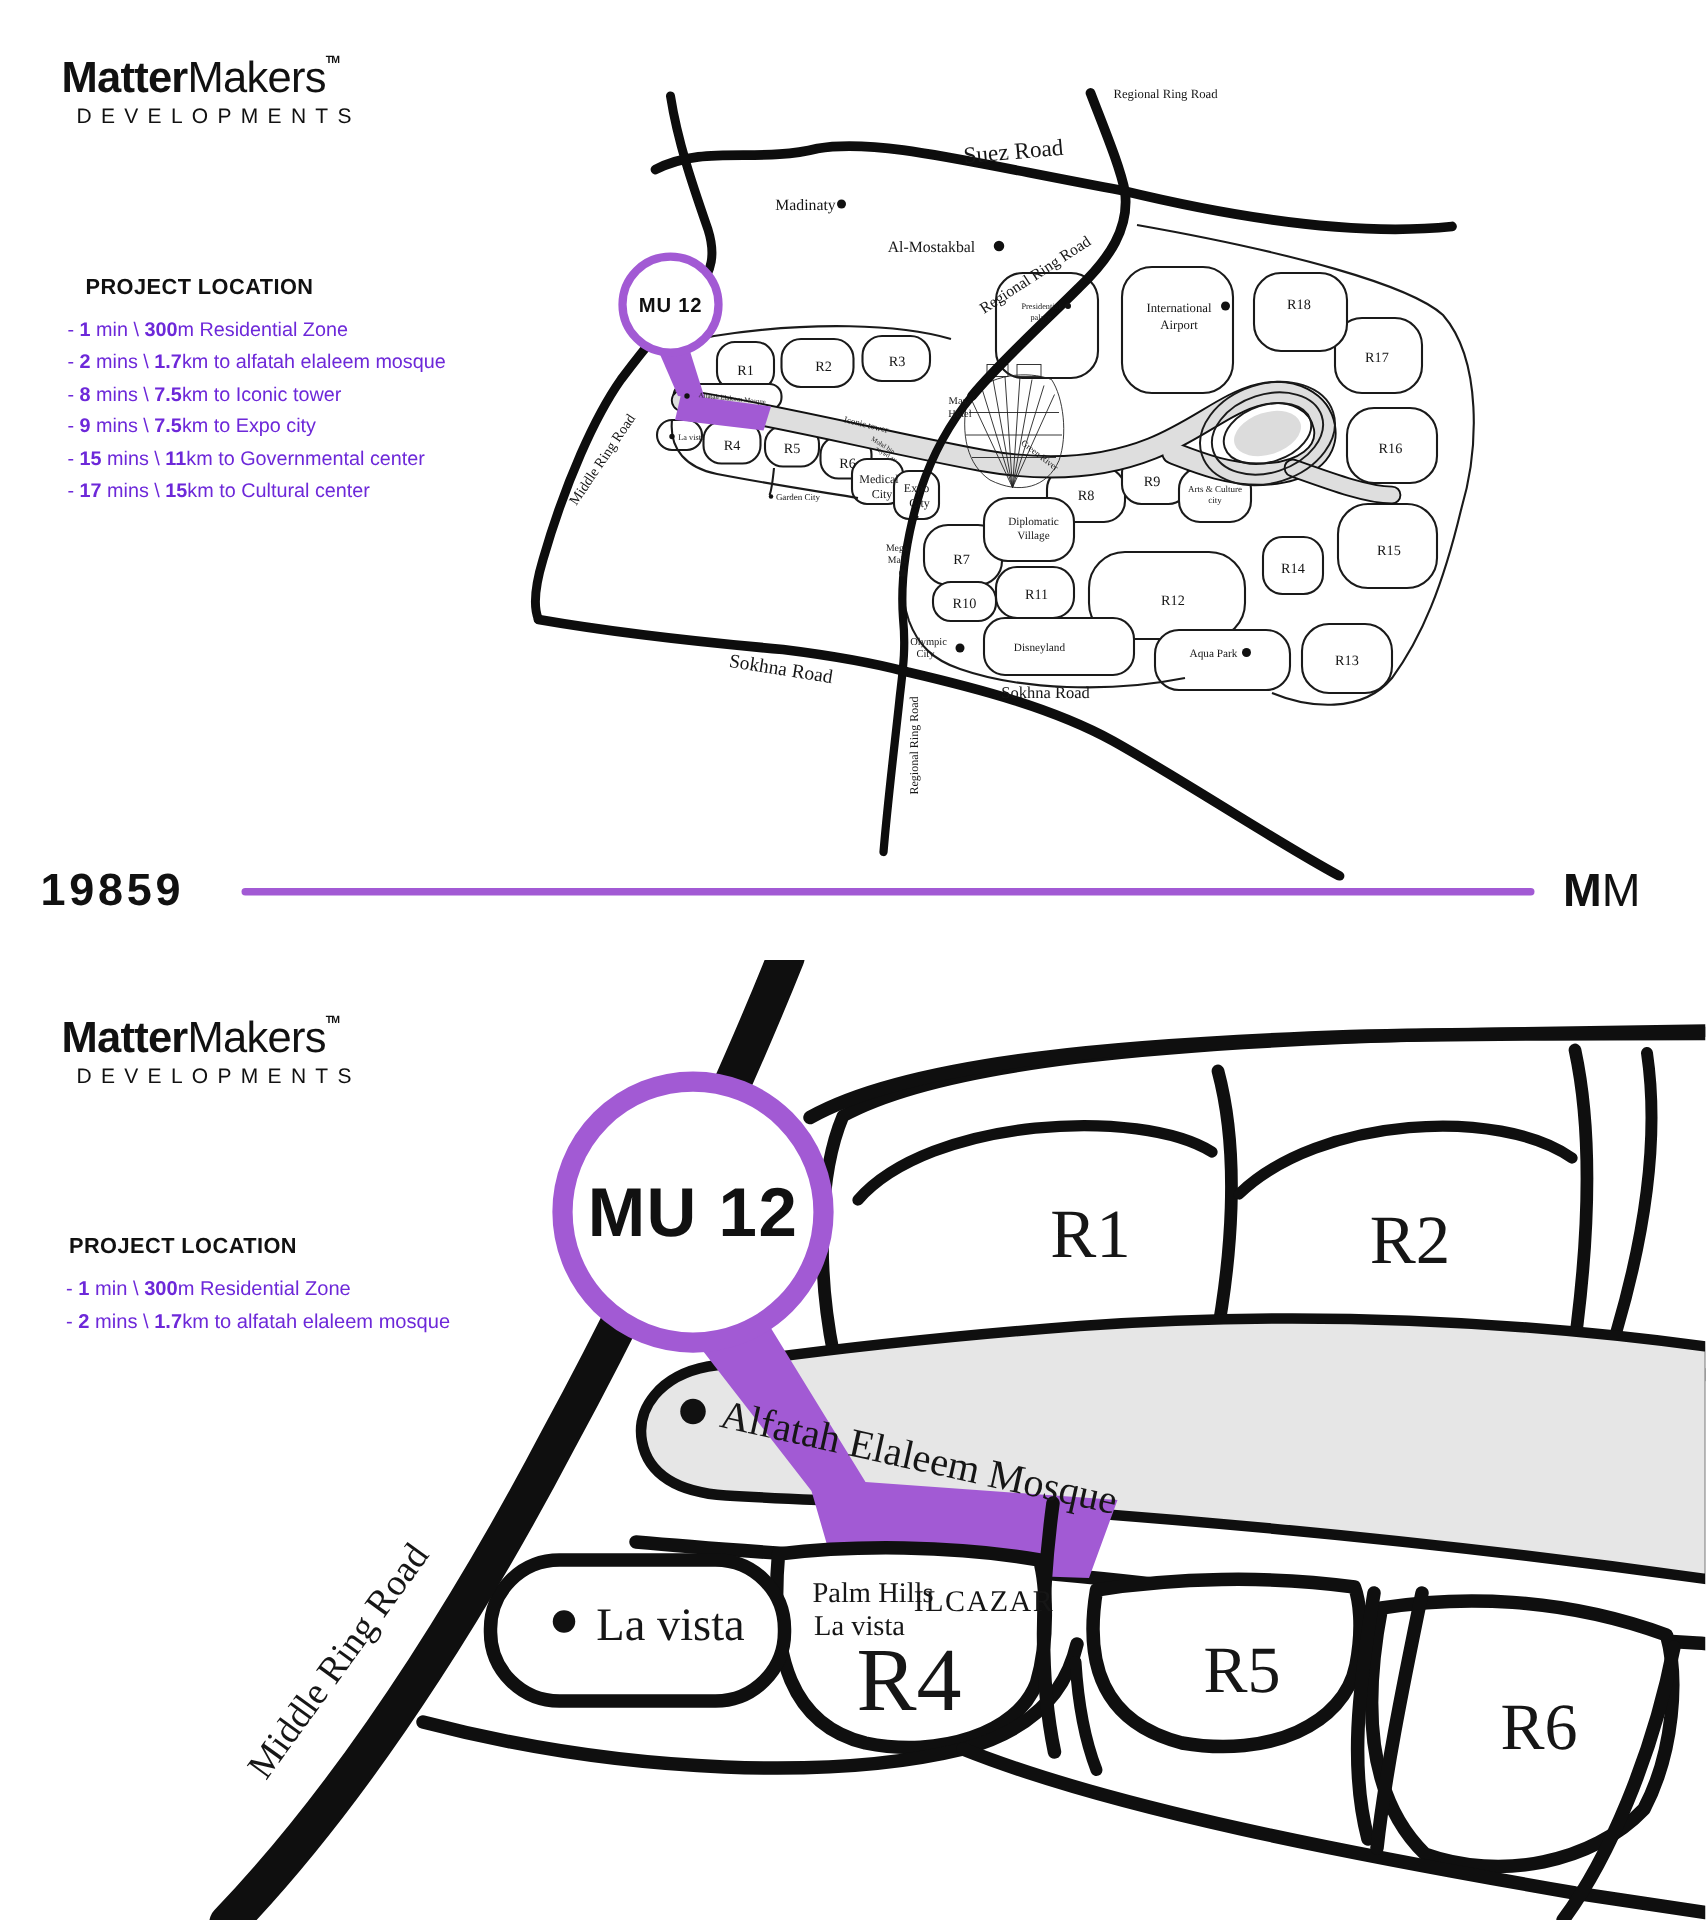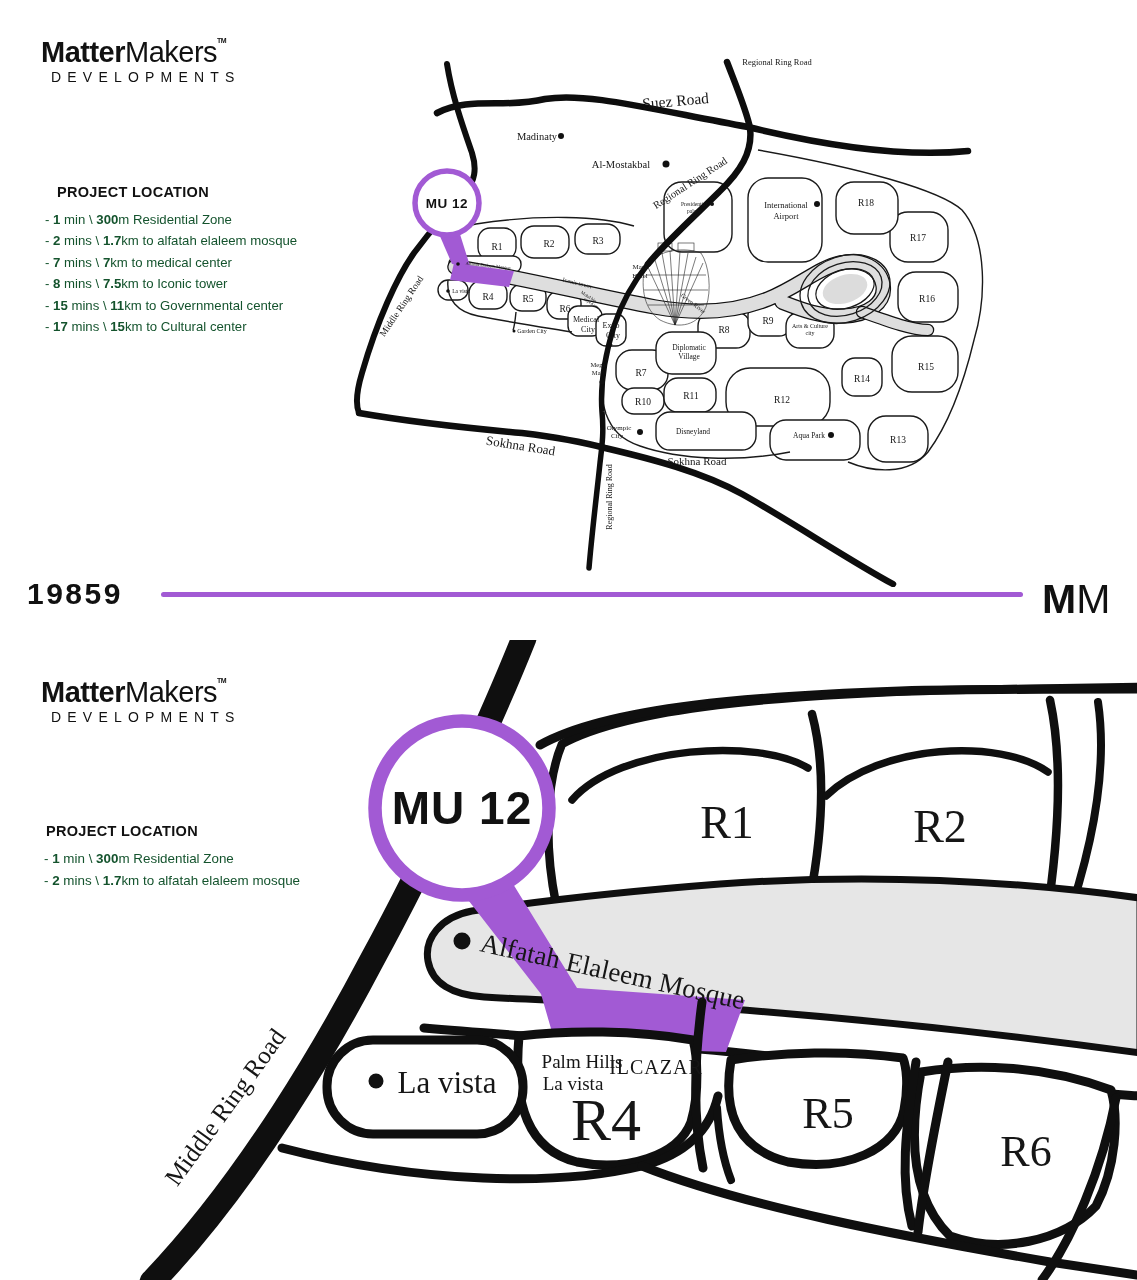--- a/index.html
+++ b/index.html
@@ -8,52 +8,52 @@
   
   .logo{position:absolute;width:250px}
   .logo .line{font-size:29px;letter-spacing:-0.5px;white-space:nowrap}
   .logo .b{font-weight:800}
   .logo .l{font-weight:400}
   .logo .tm{font-size:7px;vertical-align:top;position:relative;top:1px;font-weight:700}
   .logo .sub{font-size:14px;letter-spacing:6.2px;font-weight:500;margin-top:0px;padding-left:10px}
   
   .pl{position:absolute}
   .pl .title{font-weight:700;letter-spacing:.3px;margin-bottom:9px}
-  .pl .row{white-space:pre-wrap;color:#14532d}
+  .pl .row{white-space:pre-wrap;color:#6d28d9}
   .pl b{font-weight:800}
   #pl-top{left:45px;top:184px;width:320px}
   #pl-top .title{font-size:14.5px;margin-left:12px}
   #pl-top .row{font-size:13.2px;line-height:21.4px}
   #pl-bottom{left:44px;top:823px;width:330px}
   #pl-bottom .title{font-size:14.5px;margin-left:2px}
   #pl-bottom .row{font-size:13.4px;line-height:22px}
   
   .code{position:absolute;left:27px;top:577px;font-size:30px;font-weight:700;letter-spacing:2.5px}
   .divline{position:absolute;left:161px;top:592px;width:862px;height:5px;border-radius:3px;background:#a25ad4}
-  .mm{position:absolute;left:1042px;top:576px;font-size:41px;letter-spacing:0}
+  .mm{position:absolute;left:1042px;top:576px;font-size:31px;letter-spacing:0}
   .mm .b{font-weight:800}
   .mm .l{font-weight:400}
   svg{position:absolute}
   .ms{font-family:"Liberation Serif",serif;fill:#161616}
   .sans{font-family:"Liberation Sans",sans-serif}
 </style>
 </head>
 <body>
 
 <div class="logo" style="left:41px;top:36px">
   <div class="line"><span class="b">Matter</span><span class="l">Makers</span><span class="tm">TM</span></div>
   <div class="sub">DEVELOPMENTS</div>
 </div>
 
 <div class="pl" id="pl-top">
   <div class="title">PROJECT LOCATION</div>
   <div class="row"><span>- </span><b>1</b><span> min \ </span><b>300</b><span>m Residential Zone</span></div>
   <div class="row"><span>- </span><b>2</b><span> mins \ </span><b>1.7</b><span>km to alfatah elaleem mosque</span></div>
-  <div class="row"><span>- </span><b>7</b><span> mins \ </span><b>7</b><span>km to medical center</span></div>
   <div class="row"><span>- </span><b>8</b><span> mins \ </span><b>7.5</b><span>km to Iconic tower</span></div>
+  <div class="row"><span>- </span><b>9</b><span> mins \ </span><b>7.5</b><span>km to Expo city</span></div>
   <div class="row"><span>- </span><b>15</b><span> mins \ </span><b>11</b><span>km to Governmental center</span></div>
   <div class="row"><span>- </span><b>17</b><span> mins \ </span><b>15</b><span>km to Cultural center</span></div>
 </div>
 
 <svg style="left:335px;top:42px" width="802" height="545" viewBox="335 42 802 545">
 
   <g stroke="#1a1a1a" stroke-width="1.4" fill="#fff">
     <rect x="478" y="228" width="38" height="32" rx="12"></rect>
       <rect x="521" y="226" width="48" height="32" rx="13"></rect>
       <rect x="575" y="224" width="45" height="30" rx="13"></rect>

